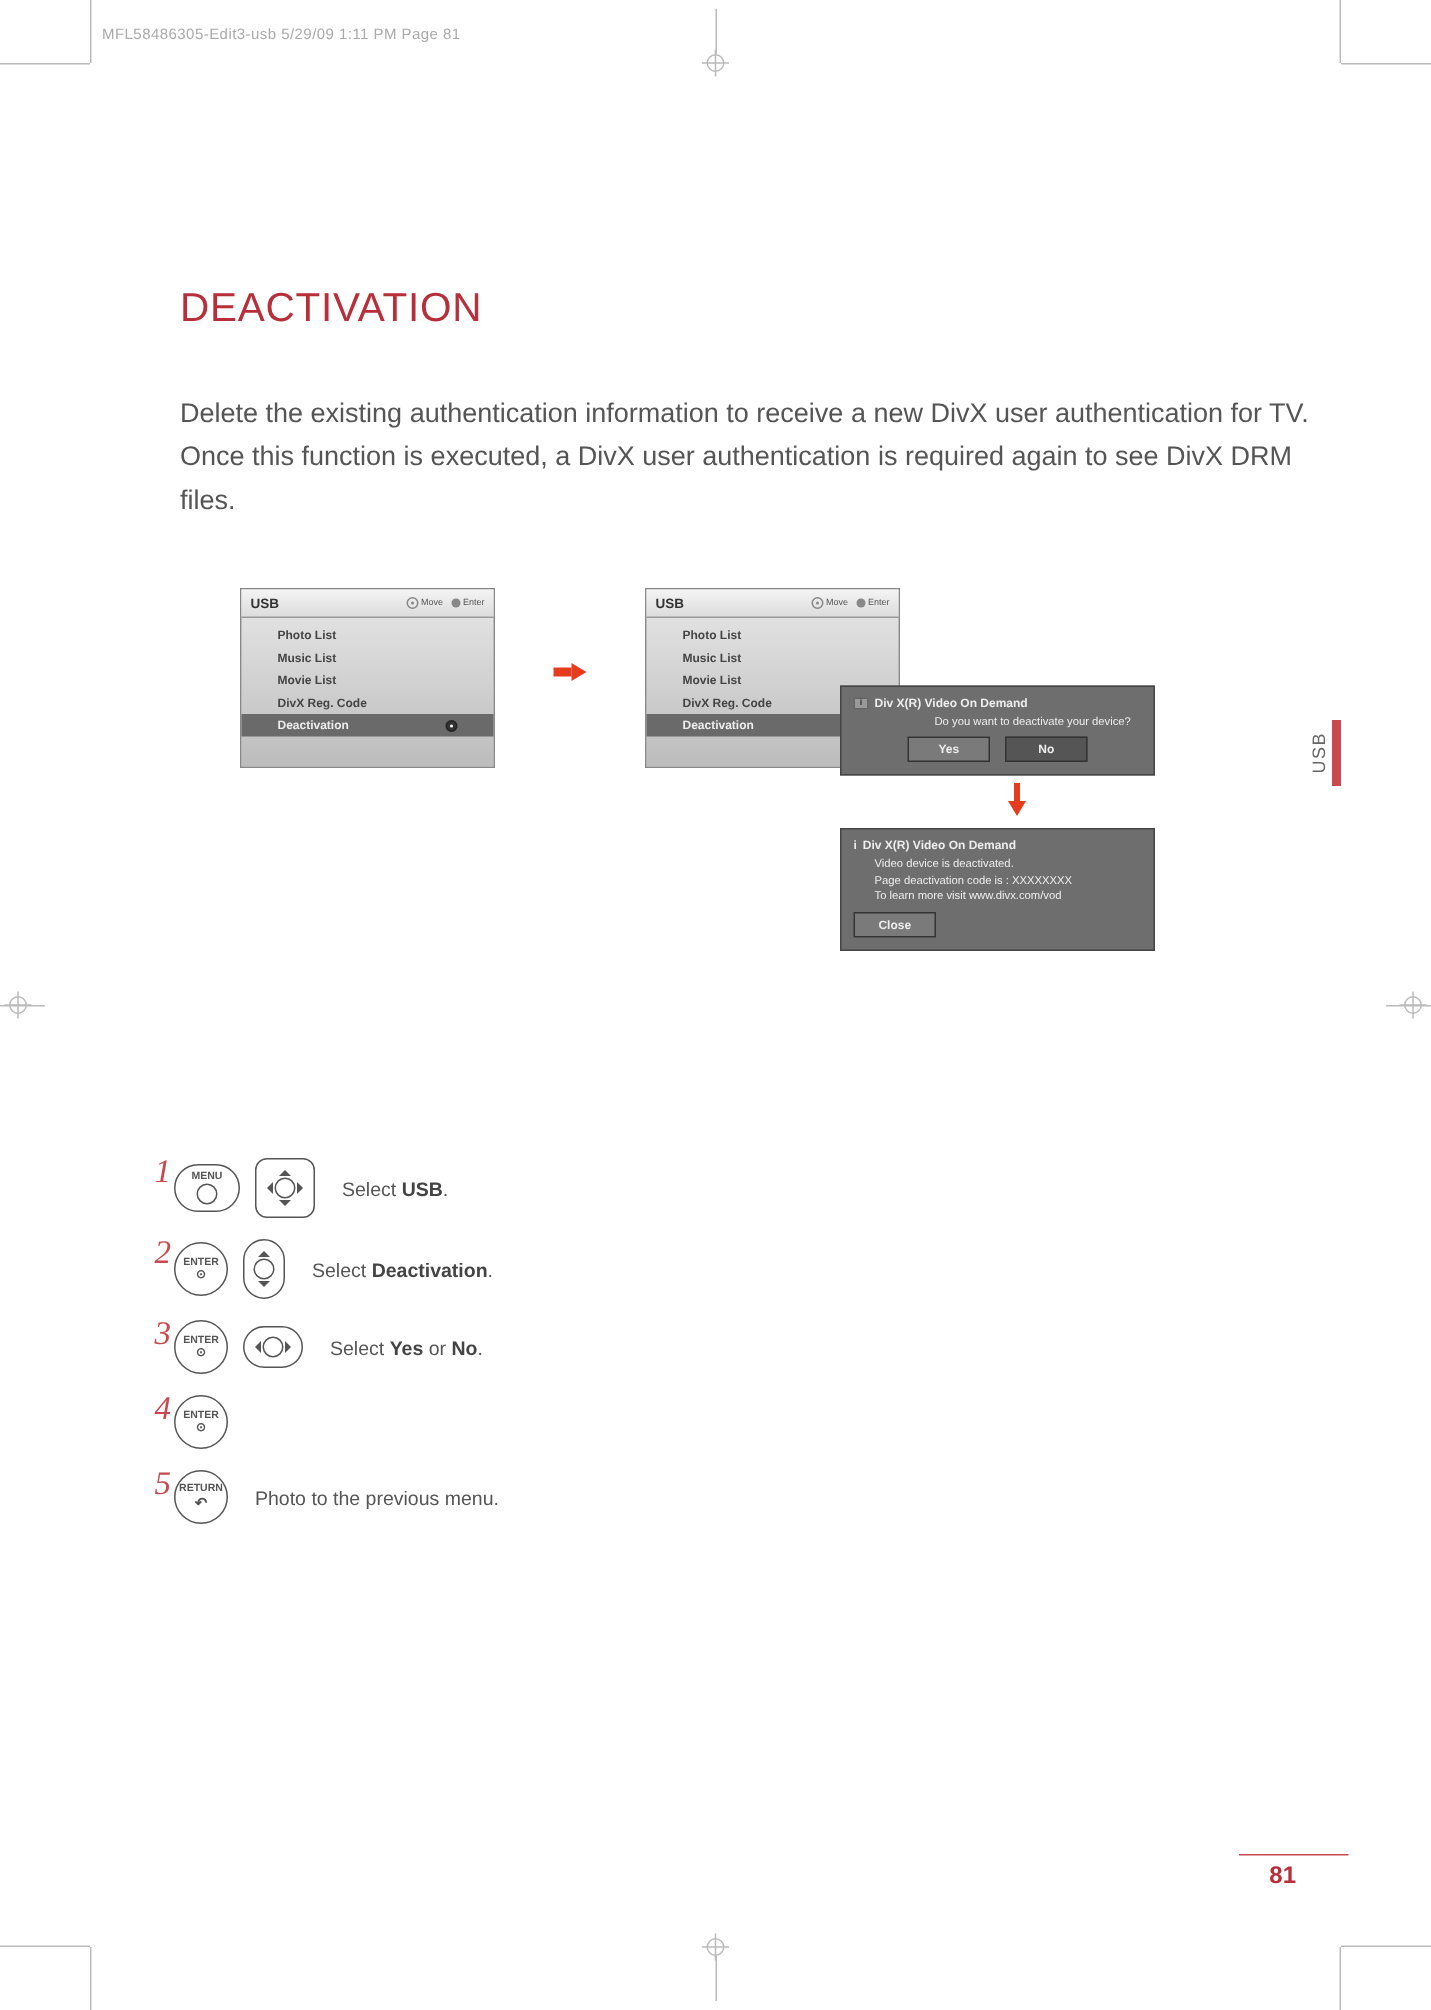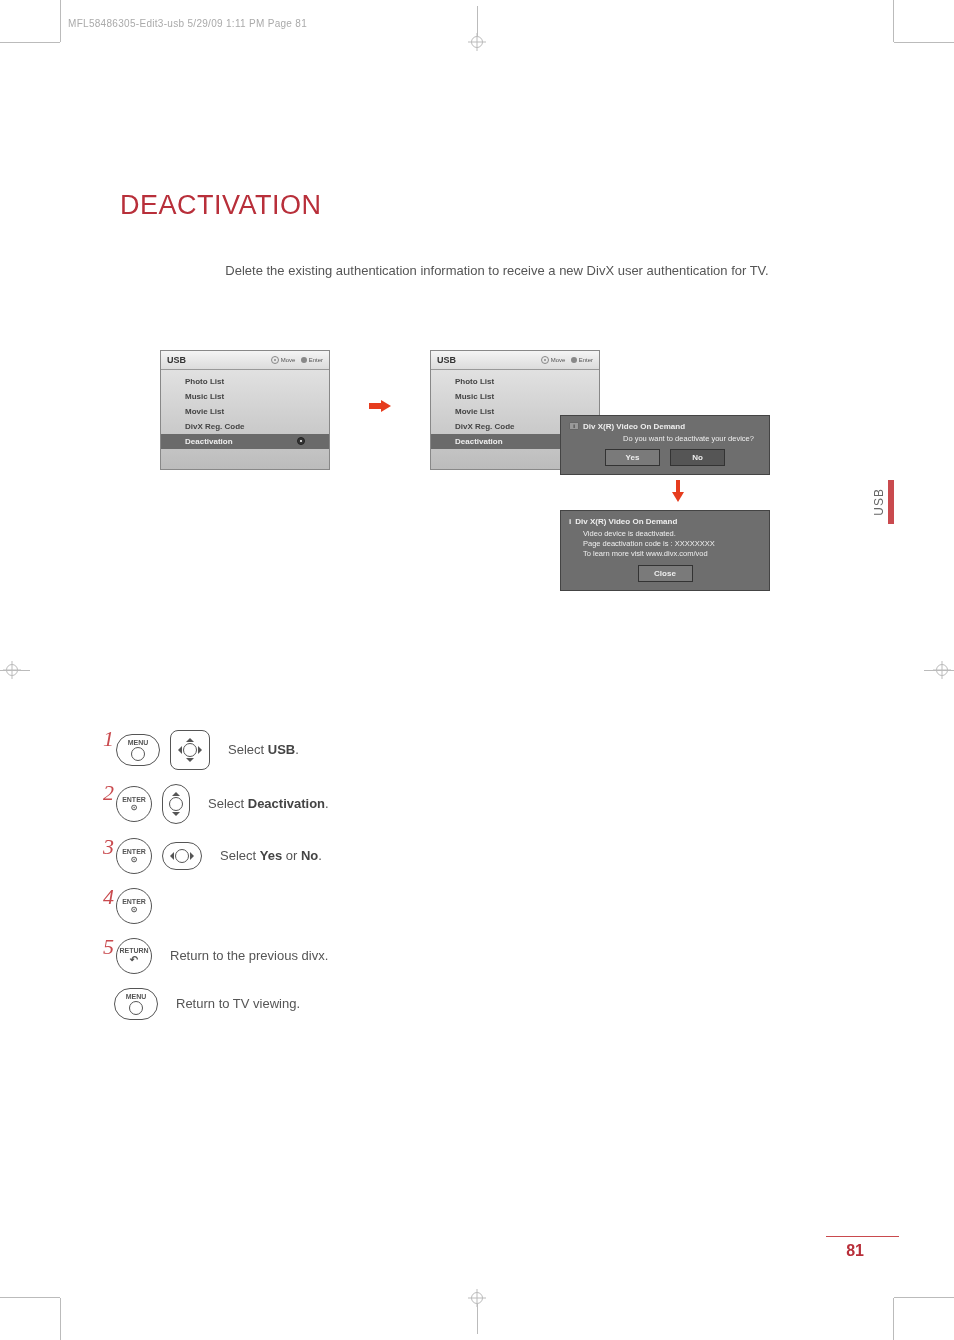--- a/index.html
+++ b/index.html
@@ -51,25 +51,24 @@
       top: 190px;
     }
     h1.title {
       color: #b82f3a;
       font-size: 27px;
       font-weight: 500;
       letter-spacing: 0.5px;
       margin-bottom: 40px;
     }
     .intro {
-      font-size: 13px;
+      font-size: 18px;
       color: #555;
       line-height: 1.6;
-      margin-bottom: 68px;
-      text-align: center;
+      margin-bottom: 45px;
     }
     .panels {
       display: flex;
       align-items: flex-start;
       gap: 0;
       margin-left: 40px;
     }
     .osd-panel {
       width: 170px;
       border: 1px solid #888;
@@ -129,21 +128,21 @@
       top:160px;
       width:210px;
       background:#6e6e6e;
       border:1px solid #444;
       padding:6px 8px 8px;
       font-size:8px;
       color:#eee;
     }
     .dialog-box2 .d-title { font-weight:bold; font-size:8px; margin-bottom:3px; display:flex; align-items:center; gap:4px;}
     .dialog-box2 .d-body { margin-left:14px; font-size:7.5px; margin-bottom:6px; line-height:1.35;}
-    .dialog-box2 .btn-row { display:flex; justify-content:center;}
+    .dialog-box2 .btn-row { display:flex; }
     .dialog-box2 .dbtn { width:55px; text-align:center; padding:3px 0; background:#7a7a7a; border:1px solid #333; color:#eee; font-size:8px; font-weight:bold;}
 
     
     .steps { margin-top: 260px; margin-left:-20px;}
     .step-row { display:flex; align-items:center; gap:10px; margin-bottom:14px;}
     .step-num { font-family: Georgia, serif; font-size:22px; color:#c94a4e; font-style:italic; width:14px; text-align:right; margin-right:-8px; align-self: flex-start; margin-top: -4px;}
     .remote-btn {
       width:44px; height:32px; border:1.2px solid #555; border-radius:16px; display:flex; align-items:center; justify-content:center; font-size:7px; color:#555; flex-direction:column; font-weight:bold;
     }
     .remote-btn.small { width:36px; height:36px; border-radius:50%;}
@@ -210,20 +209,21 @@
 <div class="crop-border-bl-h"></div>
 <div class="crop-border-br-v"></div>
 <div class="crop-border-br-h"></div>
 
 <div class="header-line">MFL58486305-Edit3-usb  5/29/09  1:11 PM  Page 81</div>
 
 <div class="page-content">
   <h1 class="title">DEACTIVATION</h1>
   <div class="intro">
     <div>Delete the existing authentication information to receive a new DivX user authentication for TV.</div>
+    <div>Once this function is executed, a DivX user authentication is required again to see DivX DRM files.</div>
   </div>
 
   <div class="panels">
 
     <div class="osd-panel">
       <div class="osd-head">
         <span class="title-t">USB</span>
         <span class="hint">
           <span class="hint-icon"></span><span>Move</span>
           &nbsp;<span class="enter-dot"></span><span>Enter</span>
@@ -356,30 +356,23 @@
         <span style="font-size:8px;">⊙</span>
       </div>
     </div>
 
     <div class="step-row">
       <div class="step-num">5</div>
       <div class="remote-btn small">
         <span>RETURN</span>
         <span style="font-size:10px;">↶</span>
       </div>
-      <div class="step-text">Return to the previous divx.</div>
-    </div>
-
-    <div class="step-row" style="margin-left:14px;">
-      <div class="remote-btn">
-        <span>MENU</span>
-        <span class="circ"></span>
-      </div>
-      <div class="step-text">Return to TV viewing.</div>
-    </div>
+      <div class="step-text">Photo to the previous menu.</div>
+    </div>
+
   </div>
 </div>
 
 <div class="side-tab">
   <span class="lbl">USB</span>
   <span class="bar"></span>
 </div>
 
 <div class="page-num">81</div>
 

